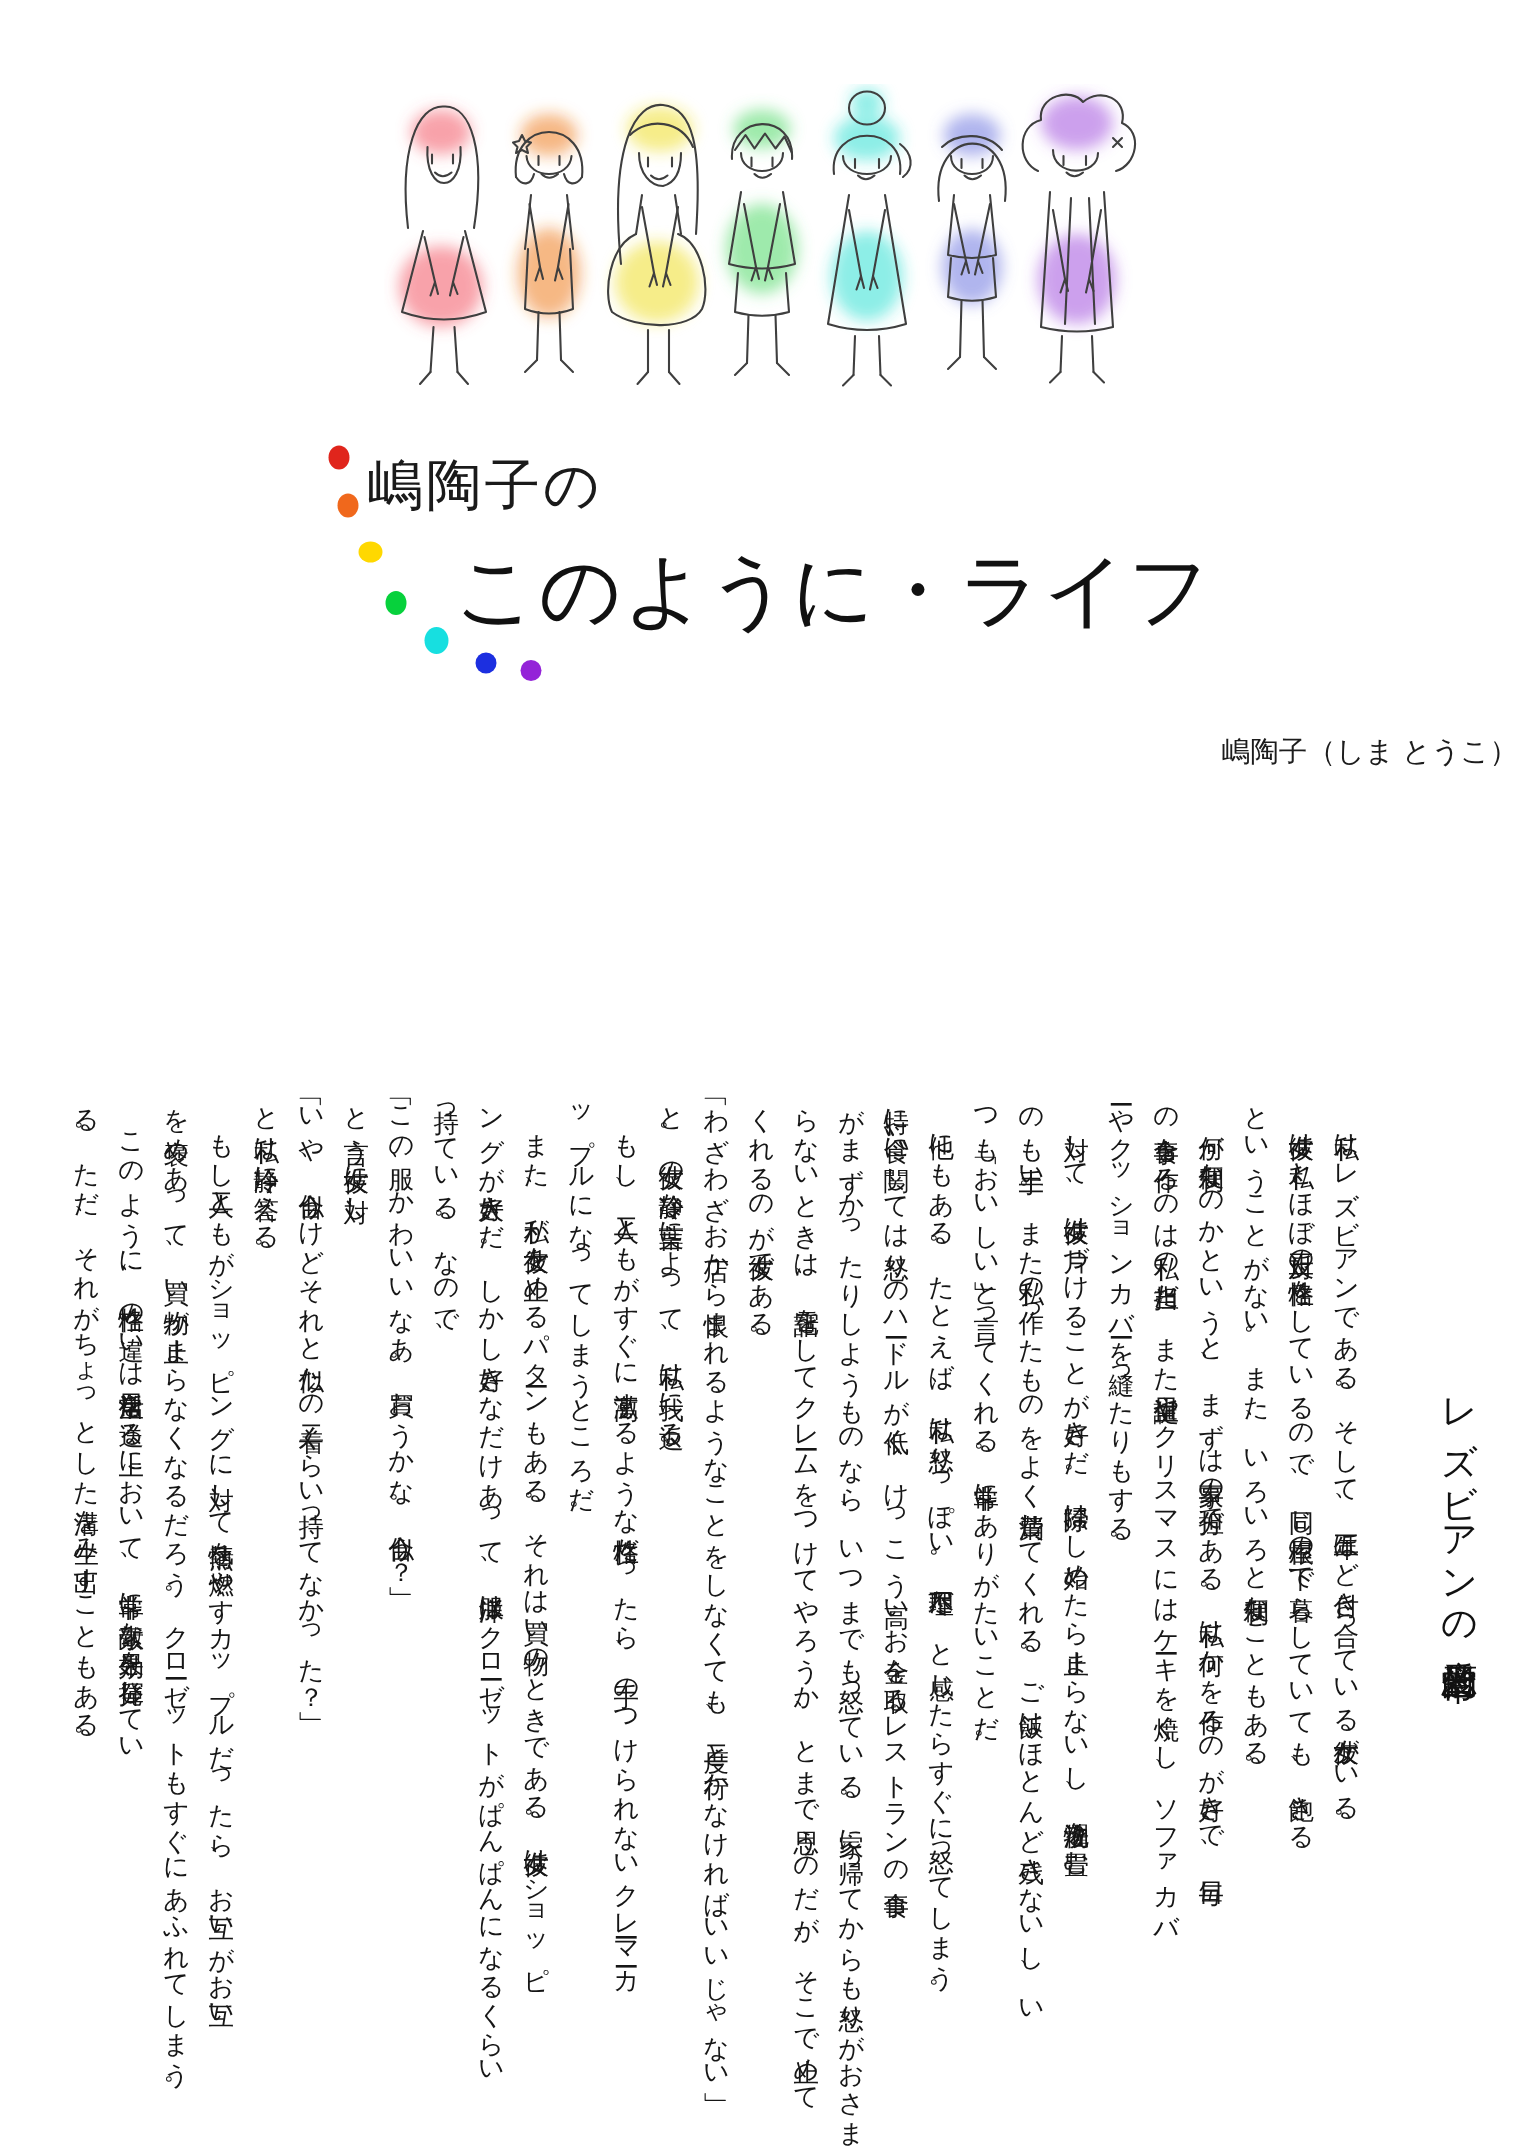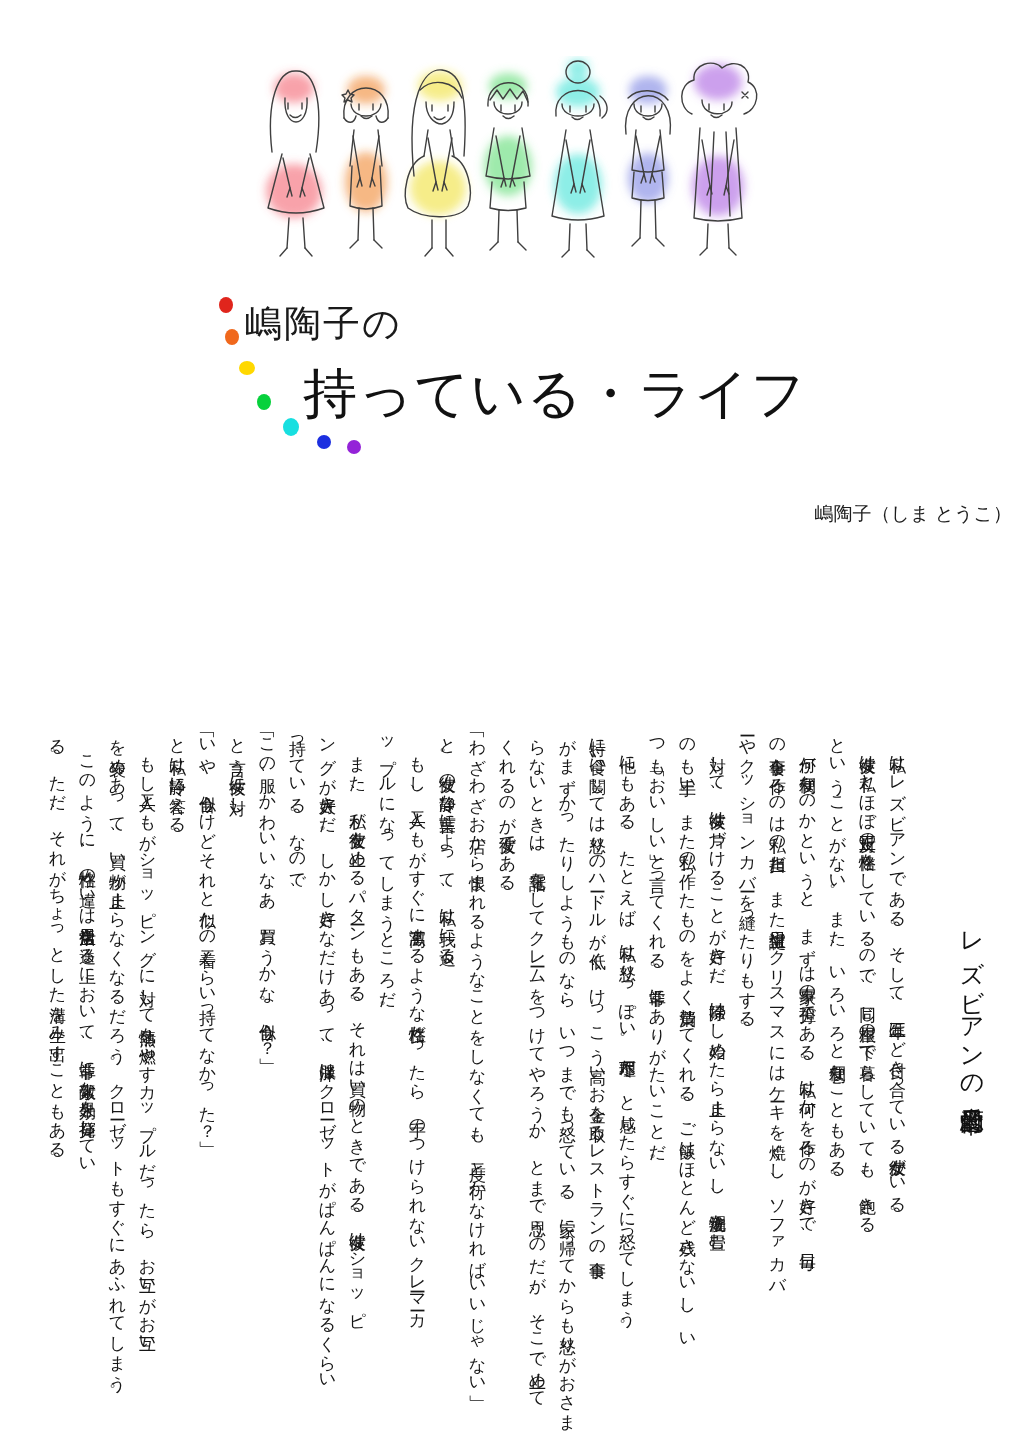--- a/index.html
+++ b/index.html
@@ -19,21 +19,21 @@
     font-size:37px;letter-spacing:2px;color:#1a1a1a;
   }
   .title-main{
     position:absolute;left:303px;top:358px;
     font-family:"Liberation Serif","DejaVu Serif",serif;
     font-size:54px;letter-spacing:1px;color:#111;white-space:nowrap;
   }
   
   .author-block{
     position:absolute;top:488px;right:12px;text-align:center;
-    font-size:19px;line-height:28.5px;color:#1c1c1c;margin-top:12px;
+    font-size:19px;line-height:28.5px;color:#1c1c1c;
   }
   .author-name{margin-bottom:20px;}
   .author-bio{white-space:pre;}
   
   .article-heading{
     position:absolute;top:915px;right:36px;
     writing-mode:vertical-rl;text-orientation:mixed;
     font-size:24px;letter-spacing:1.5px;color:#111;
   }
   .article-body{
@@ -185,21 +185,21 @@
     <ellipse cx="16" cy="13" rx="7" ry="8" fill="#e0251c"></ellipse>
     <ellipse cx="22" cy="45" rx="7" ry="8" fill="#f0681c"></ellipse>
     <ellipse cx="37" cy="76" rx="8" ry="7" fill="#ffd800"></ellipse>
     <ellipse cx="54" cy="110" rx="7" ry="8" fill="#07d13c"></ellipse>
     <ellipse cx="81" cy="135" rx="8" ry="9" fill="#17dfe0"></ellipse>
     <ellipse cx="114" cy="150" rx="7" ry="7" fill="#1c2fe0"></ellipse>
     <ellipse cx="144" cy="155" rx="7" ry="7" fill="#9423d8"></ellipse>
   </svg>
 
   <div class="title-prefix">嶋陶子の</div>
-  <div class="title-main">持っている・ライフ</div>
+  <div class="title-main">このように・ライフ</div>
 
   <div class="author-block">
     <div class="author-name">嶋陶子（しま とうこ）</div>
   </div>
 
   <div class="article-heading">レズビアンの恋愛的日常</div>
   <div class="article-body">　私はレズビアンである。そして、五年ほど付き合っている彼女がいる。
 　彼女は私とほぼ正反対の性格をしているので、同じ屋根の下で暮らしていても、飽きる
 ということがない。また、いろいろと便利なこともある。
 　何が便利なのかというと、まずは家事の分担である。私は何かを作るのが好きで、毎日

